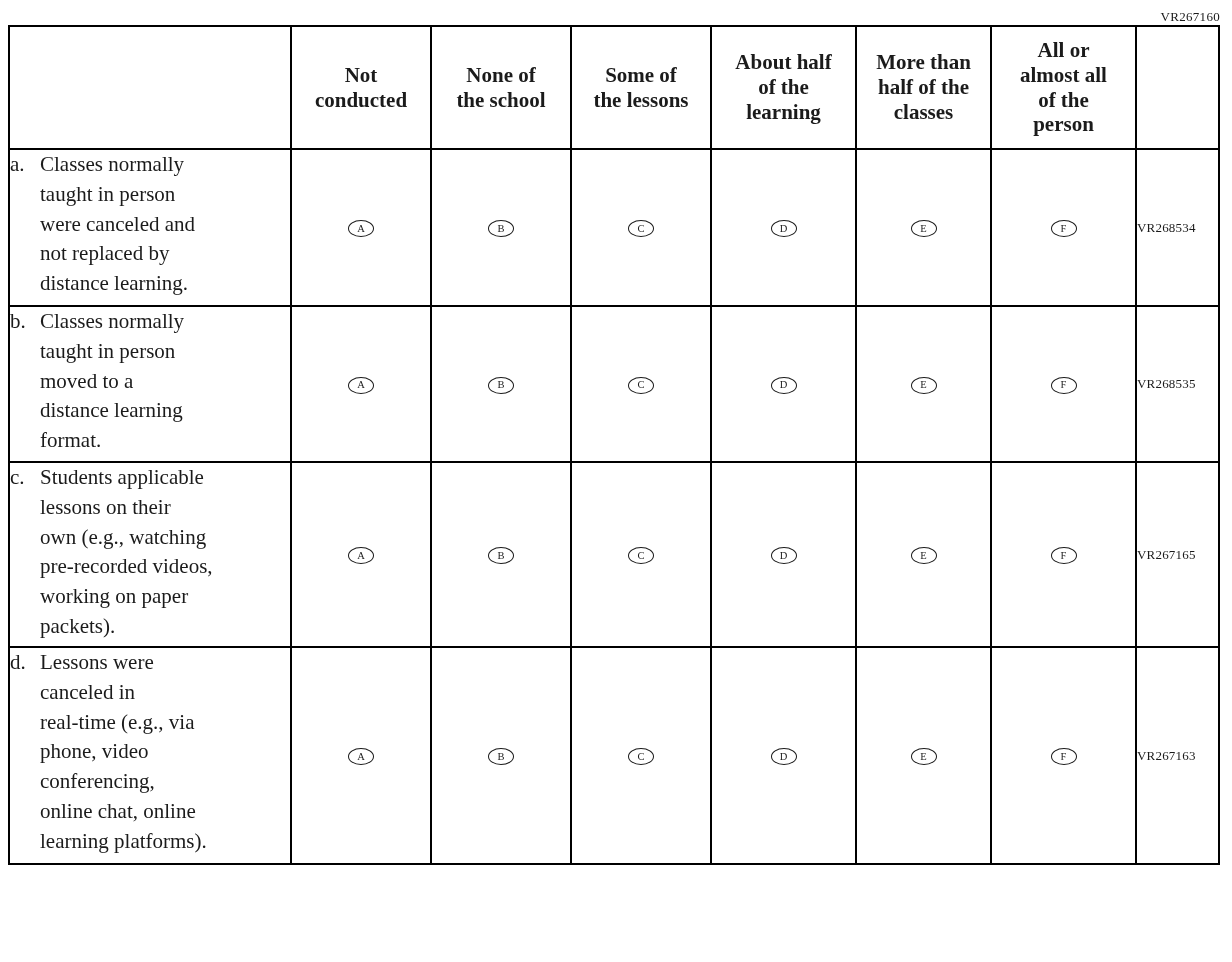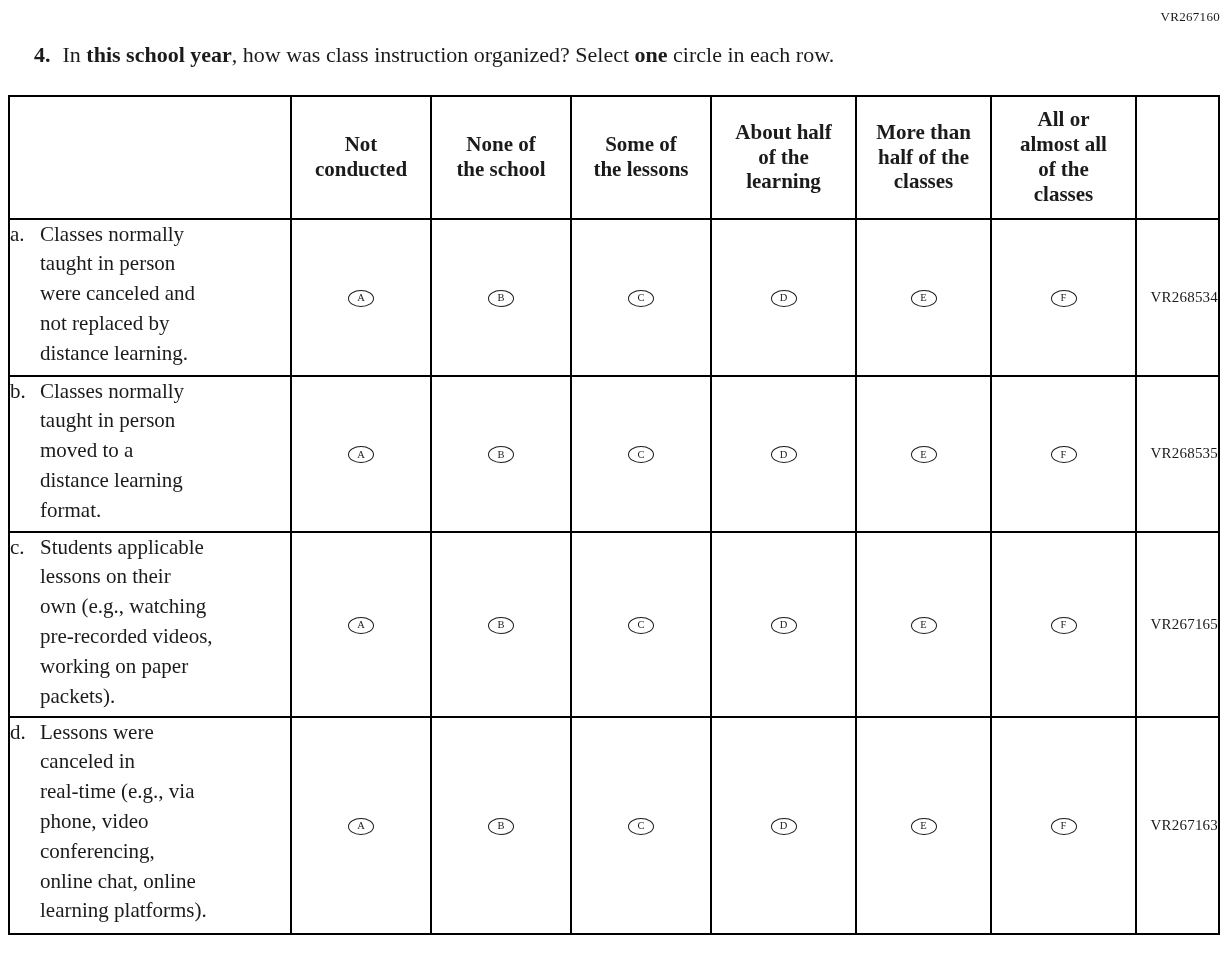--- a/index.html
+++ b/index.html
@@ -77,34 +77,33 @@
     border: 1.5px solid #1b1b1b;
     border-radius: 50%;
     align-items: center;
     justify-content: center;
     font-size: 10.5px;
     line-height: 1;
     cursor: pointer;
     user-select: none;
   }
   .code-cell {
-    text-align: right;
+    text-align: left;
     vertical-align: middle;
-    font-size: 15px;
+    font-size: 13px;
     letter-spacing: 0.2px;
   }
 </style>
 </head>
 <body>
 
 <div class="page">
 
   <div class="top-code">VR267160</div>
 
-  <p class="question"><span class="q-num">4.</span><span>In </span><span class="b">this school year</span><span>, how was class instruction organized? Select </span><span class="b">one</span><span> circle in each row.</span></p>
 
   <table class="survey">
     <colgroup>
       <col style="width:282px">
       <col style="width:140px">
       <col style="width:140px">
       <col style="width:140px">
       <col style="width:145px">
       <col style="width:135px">
       <col style="width:145px">
@@ -121,21 +120,21 @@
 the lessons</th>
         <th>About half
 of the
 learning</th>
         <th>More than
 half of the
 classes</th>
         <th>All or
 almost all
 of the
-classes</th>
+person</th>
         <th></th>
       </tr>
     </thead>
     <tbody>
       <tr class="r-a">
         <td class="label-cell">
           <div class="label-flex">
             <span class="row-letter">a.</span>
             <span class="row-text">Classes normally
 taught in person

